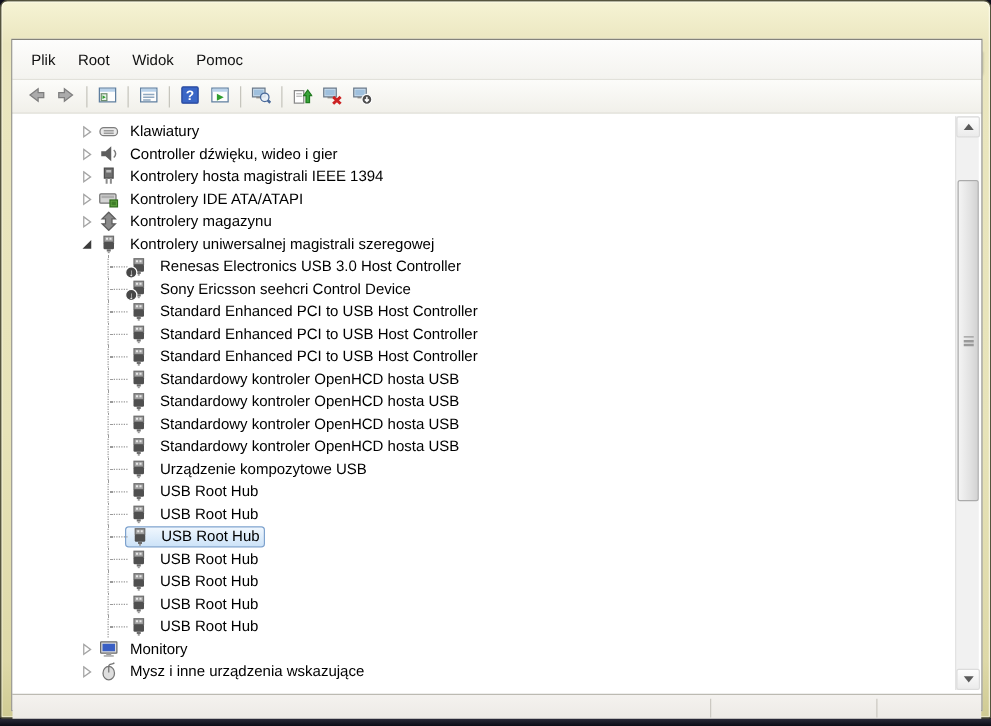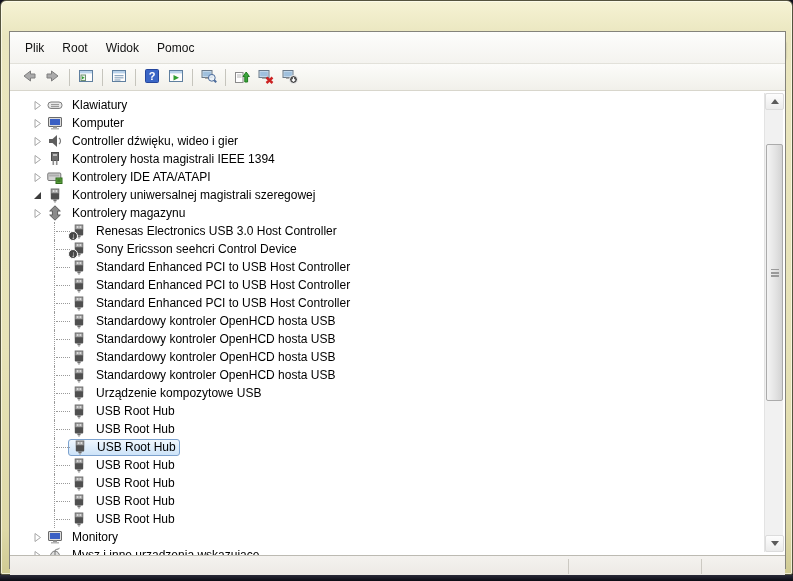--- a/index.html
+++ b/index.html
@@ -39,21 +39,21 @@
   .menu-item { font-size:12px; color:#111; padding:3px 9px; cursor:default; }
 
   .toolbar { position:relative; height:27px; background:linear-gradient(180deg,#fcfcfa,#f1f0ea);
     border-bottom:1px solid #d8d6cc; display:flex; align-items:center; padding-left:7px; }
   .tb-btn { width:24px; height:23px; display:flex; align-items:center; justify-content:center;
     background:transparent; border:none; padding:0; }
   .tb-sep { width:1px; height:17px; background:#c6c5bd; margin:0 4px; }
 
   
   .tree-wrap { position:relative; height:464px; background:#fff; overflow:hidden; }
-  .tree { position:absolute; left:0; top:5px; right:24px; }
+  .tree { position:absolute; left:0; top:5px; right:24px;padding-left:32px; }
   .row { height:18px; display:flex; align-items:center; white-space:nowrap; font-size:12px; color:#000; }
   .row.lvl0 { padding-left:22px; }
   .row.lvl1 { padding-left:44px; }
   .expander { width:11px; height:11px; margin-right:4px; flex:0 0 auto; }
   .connector { width:17px; height:18px; flex:0 0 auto; border-left:1px dotted #9a9a9a; position:relative; }
   .connector::before { content:''; position:absolute; left:1px; top:9px; width:14px; border-top:1px dotted #9a9a9a; }
   .ticon { width:16px; height:16px; flex:0 0 auto; position:relative; margin-right:6px; }
   .ticon svg { display:block; }
   .ovl { position:absolute; left:-3px; bottom:-2px; width:10px; height:10px; border-radius:50%;
     background:#474747; border:1px solid #fff; color:#fff; font-size:8px; line-height:9px;
@@ -221,34 +221,20 @@
               </svg>
             </span>
             <span class="label">Klawiatury</span>
           </div>
           <div class="row lvl0">
             <span class="expander"><svg width="11" height="11" viewBox="0 0 11 11">
                 <path d="M3 1.5 L8.5 5.5 L3 9.5 Z" fill="#ffffff" stroke="#a5a5a5"></path>
               </svg></span>
             <span class="ticon">
               <svg width="16" height="16" viewBox="0 0 16 16">
-                <rect x="1.5" y="2.5" width="13" height="9" rx="0.5" fill="#dcdcdc" stroke="#6a6a6a"></rect>
-                <rect x="3" y="4" width="10" height="6" fill="#3a5fc4"></rect>
-                <rect x="6" y="11.5" width="4" height="1.5" fill="#9a9a9a"></rect>
-                <rect x="4" y="13" width="8" height="1.5" fill="#b5b5b5"></rect>
-              </svg>
-            </span>
-            <span class="label">Komputer</span>
-          </div>
-          <div class="row lvl0">
-            <span class="expander"><svg width="11" height="11" viewBox="0 0 11 11">
-                <path d="M3 1.5 L8.5 5.5 L3 9.5 Z" fill="#ffffff" stroke="#a5a5a5"></path>
-              </svg></span>
-            <span class="ticon">
-              <svg width="16" height="16" viewBox="0 0 16 16">
                 <polygon points="2,6 5.5,6 10,2 10,14 5.5,10 2,10" fill="#5e5e5e"></polygon>
                 <path d="M12 5 C14 6.5,14 9.5,12 11" stroke="#7a7a7a" fill="none" stroke-width="1.2"></path>
               </svg>
             </span>
             <span class="label">Controller dźwięku, wideo i gier</span>
           </div>
           <div class="row lvl0">
             <span class="expander"><svg width="11" height="11" viewBox="0 0 11 11">
                 <path d="M3 1.5 L8.5 5.5 L3 9.5 Z" fill="#ffffff" stroke="#a5a5a5"></path>
               </svg></span>
@@ -271,44 +257,44 @@
                 <rect x="0.8" y="4" width="13" height="7.5" rx="1" fill="#d3d3d3" stroke="#747474"></rect>
                 <rect x="2.2" y="5.5" width="10" height="2" fill="#aeaeae"></rect>
                 <rect x="9" y="9" width="6" height="5.5" fill="#64a844" stroke="#2f6b1c"></rect>
                 <rect x="10.2" y="10.2" width="3.5" height="3" fill="#3f7d28"></rect>
               </svg>
             </span>
             <span class="label">Kontrolery IDE ATA/ATAPI</span>
           </div>
           <div class="row lvl0">
             <span class="expander"><svg width="11" height="11" viewBox="0 0 11 11">
+                <path d="M3 1.5 L8.5 5.5 L3 9.5 Z" fill="#ffffff" stroke="#a5a5a5"></path>
+              </svg></span>
+            <span class="ticon">
+              <svg width="16" height="16" viewBox="0 0 16 16">
+                <path d="M8 0.8 L13.3 6 L10.6 6 L10.6 10 L13.3 10 L8 15.2 L2.7 10 L5.4 10 L5.4 6 L2.7 6 Z" fill="#8a8a8a" stroke="#5c5c5c"></path>
+              </svg>
+            </span>
+            <span class="label">Kontrolery magazynu</span>
+          </div>
+          <div class="row lvl0">
+            <span class="expander"><svg width="11" height="11" viewBox="0 0 11 11">
                 <path d="M9 2 L9 9 L2 9 Z" fill="#3c3c3c"></path>
               </svg></span>
             <span class="ticon">
               <svg width="16" height="16" viewBox="0 0 16 16">
                 <rect x="4.2" y="2" width="7.6" height="4.6" fill="#a2a2a2" stroke="#6e6e6e"></rect>
                 <rect x="5.8" y="3.2" width="1.6" height="1.6" fill="#e8e8e8"></rect>
                 <rect x="8.6" y="3.2" width="1.6" height="1.6" fill="#e8e8e8"></rect>
                 <rect x="3.8" y="6.6" width="8.4" height="5.8" rx="1" fill="#4f4f4f"></rect>
                 <rect x="6.4" y="12.4" width="3.2" height="1.8" fill="#6f6f6f"></rect>
                 <rect x="7.2" y="14.2" width="1.6" height="1.4" fill="#9a9a9a"></rect>
               </svg>
             </span>
             <span class="label">Kontrolery uniwersalnej magistrali szeregowej</span>
-          </div>
-          <div class="row lvl0">
-            <span class="expander"><svg width="11" height="11" viewBox="0 0 11 11">
-                <path d="M3 1.5 L8.5 5.5 L3 9.5 Z" fill="#ffffff" stroke="#a5a5a5"></path>
-              </svg></span>
-            <span class="ticon">
-              <svg width="16" height="16" viewBox="0 0 16 16">
-                <path d="M8 0.8 L13.3 6 L10.6 6 L10.6 10 L13.3 10 L8 15.2 L2.7 10 L5.4 10 L5.4 6 L2.7 6 Z" fill="#8a8a8a" stroke="#5c5c5c"></path>
-              </svg>
-            </span>
-            <span class="label">Kontrolery magazynu</span>
           </div>
           <div class="row lvl1">
             <span class="connector"></span>
             <span class="ticon">
               <svg width="16" height="16" viewBox="0 0 16 16">
                 <rect x="4.2" y="2" width="7.6" height="4.6" fill="#a2a2a2" stroke="#6e6e6e"></rect>
                 <rect x="5.8" y="3.2" width="1.6" height="1.6" fill="#e8e8e8"></rect>
                 <rect x="8.6" y="3.2" width="1.6" height="1.6" fill="#e8e8e8"></rect>
                 <rect x="3.8" y="6.6" width="8.4" height="5.8" rx="1" fill="#4f4f4f"></rect>
                 <rect x="6.4" y="12.4" width="3.2" height="1.8" fill="#6f6f6f"></rect>

